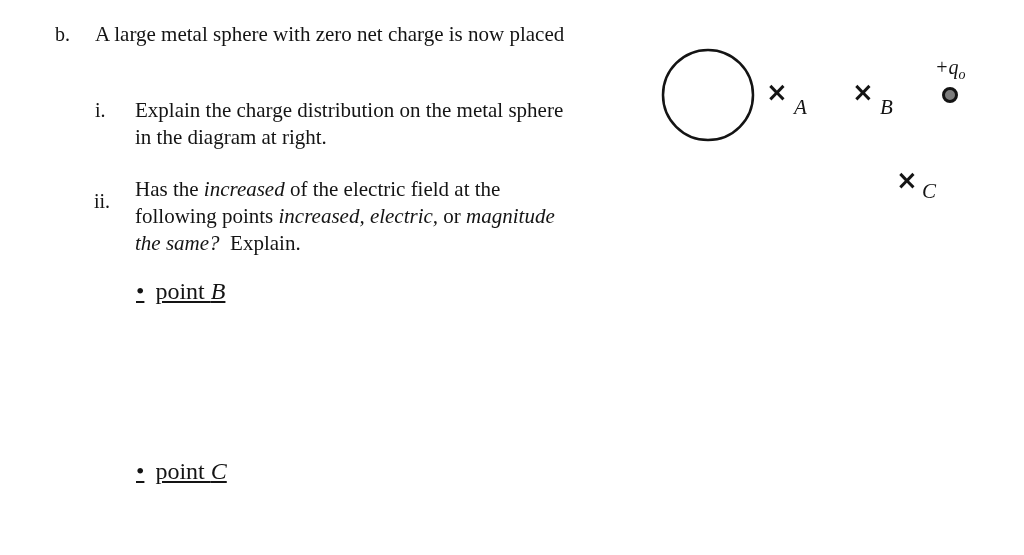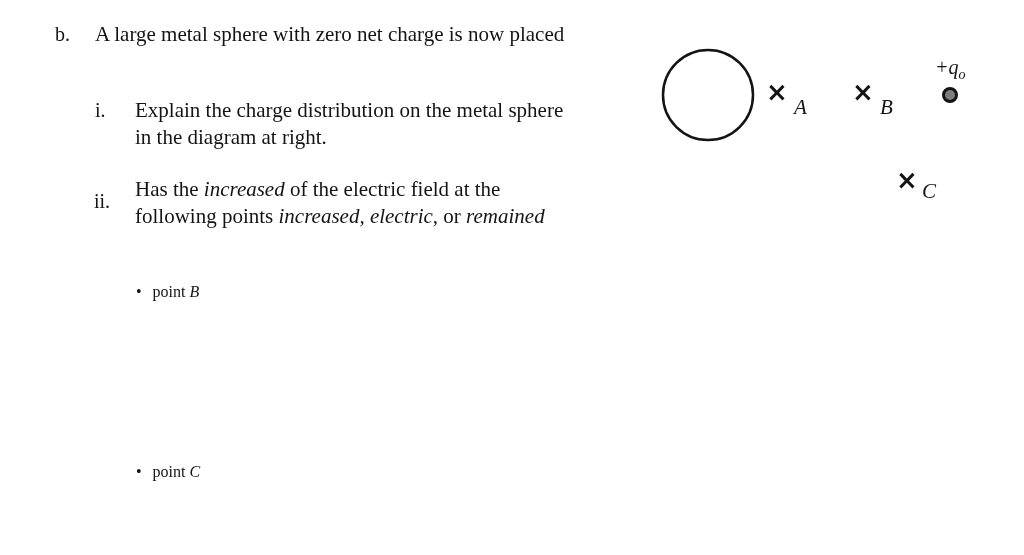--- a/index.html
+++ b/index.html
@@ -24,22 +24,23 @@
     position:absolute;
     font-size:21px;
   }
   .ln {
     line-height:27px;
     white-space:pre;
   }
   .it { font-style:italic; }
   .bullet-row {
     position:absolute;
-    font-size:16px; line-height:27px;
+    font-size:24px; line-height:27px;
     white-space:pre;
+    text-decoration:underline;
   }
   .bl { margin-right:11px; }
   .diagram-label {
     font-family:"Liberation Serif", serif;
     font-style:italic;
     font-size:21px;
     fill:#141414;
   }
   .cross {
     font-family:"DejaVu Sans", sans-serif;
@@ -68,21 +69,22 @@
 
   <span class="lbl" style="left:95px; top:97px">i.</span>
   <div class="blk" style="left:135px; top:97px">
     <div class="ln"><span>Explain the charge distribution on the metal sphere</span></div>
     <div class="ln"><span>in the diagram at right.</span></div>
   </div>
 
   <span class="lbl" style="left:94px; top:188px">ii.</span>
   <div class="blk" style="left:135px; top:176px">
     <div class="ln"><span>Has the </span><span class="it">increased</span><span> of the electric field at the</span></div>
-    <div class="ln"><span>following points </span><span class="it">increased,</span><span> </span><span class="it">electric,</span><span> or </span><span class="it">remained</span></div>
+    <div class="ln"><span>following points </span><span class="it">increased,</span><span> </span><span class="it">electric,</span><span> or </span><span class="it">magnitude</span></div>
+    <div class="ln"><span class="it">the same?</span><span>  Explain.</span></div>
   </div>
 
   <div class="bullet-row" style="left:136px; top:278px"><span class="bl">•</span><span>point </span><span class="it">B</span></div>
 
   <div class="bullet-row" style="left:136px; top:458px"><span class="bl">•</span><span>point </span><span class="it">C</span></div>
 
   <svg style="position:absolute; left:630px; top:30px" width="394" height="190" viewBox="0 0 394 190">
     <circle class="sphere" cx="78" cy="65" r="45" stroke="#141414"></circle>
 
     <text class="cross" x="147" y="71" text-anchor="middle">×</text>

